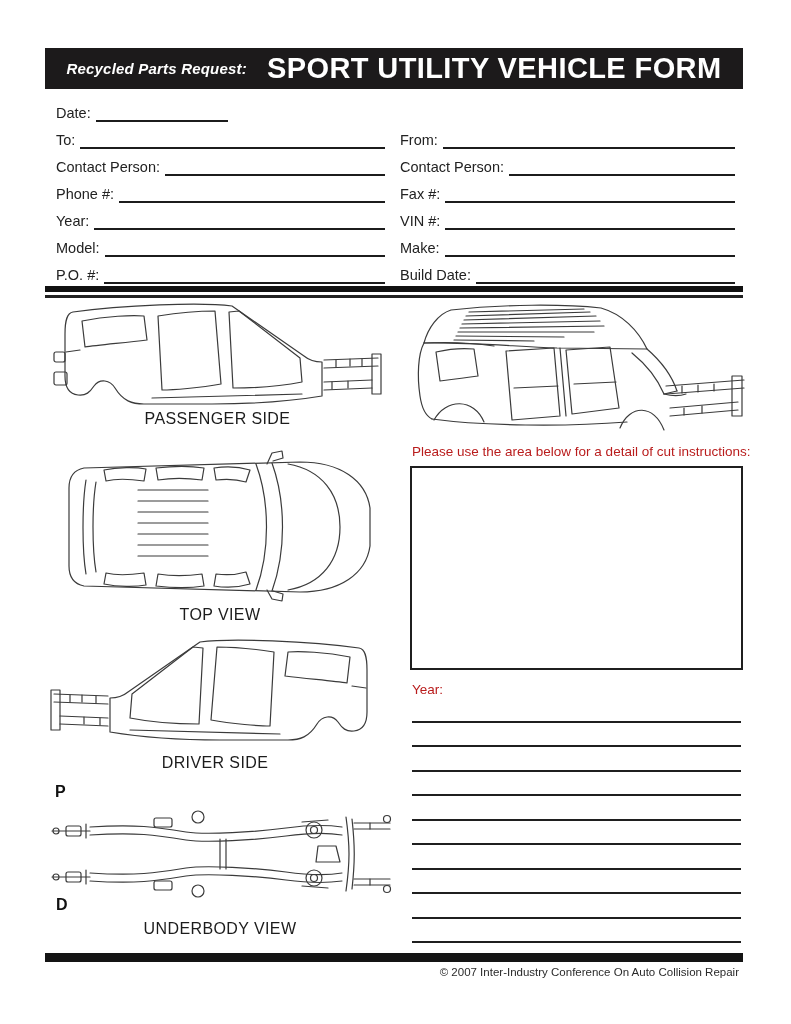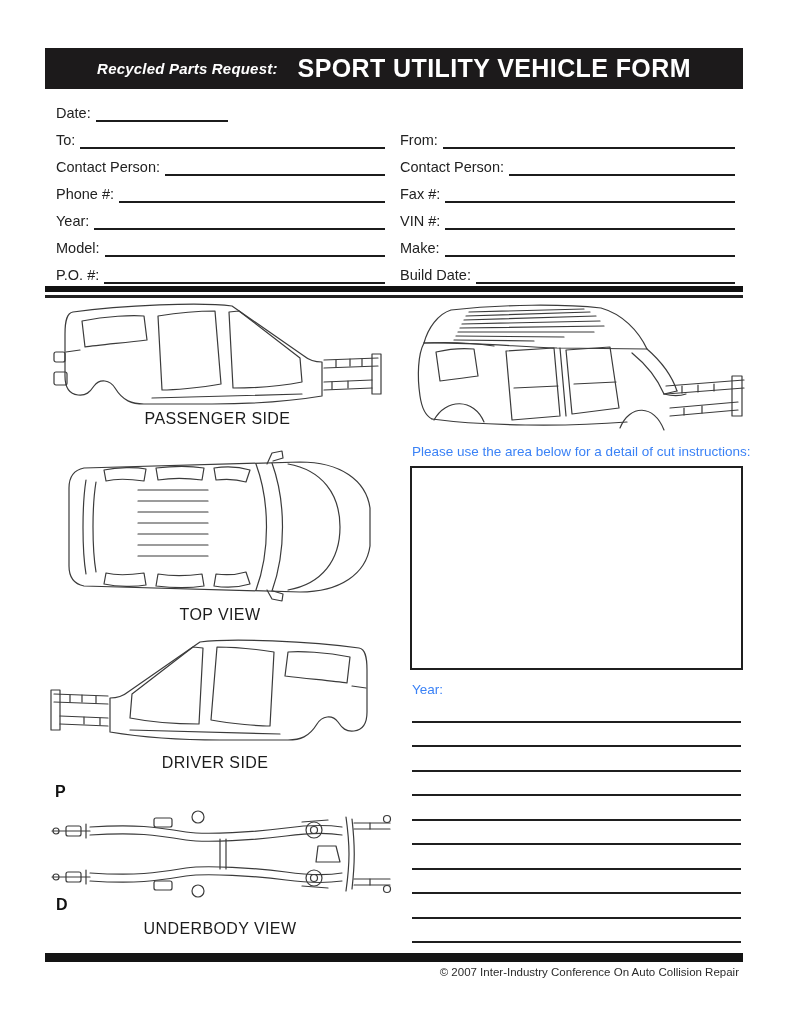--- a/index.html
+++ b/index.html
@@ -10,21 +10,21 @@
   }
   .abs { position:absolute; }
 
   
   .header-bar {
     left:45px; top:48px; width:698px; height:41px; background:#1c1a1b;
     display:flex; align-items:center; justify-content:center; gap:20px;
     color:#ffffff;
   }
   .header-eyebrow { font-style:italic; font-weight:bold; font-size:15px; letter-spacing:.2px; }
-  .header-title   { font-weight:bold; font-size:25px; letter-spacing:.4px; }
+  .header-title   { font-weight:bold; font-size:29px; letter-spacing:.4px; }
 
   
   .field-col { display:flex; flex-direction:column; }
   .field-row { height:27px; display:flex; align-items:flex-end; }
   .field-label { font-size:14.5px; color:#222; white-space:nowrap; padding-bottom:1px; }
   .field-line { flex:1; height:16px; border-bottom:2px solid #1c1c1c; margin-left:5px; }
   .field-line.fixed { flex:none; width:132px; }
 
   
   .rule-thick { left:45px; top:286px; width:698px; height:6px; background:#111; }
@@ -32,21 +32,21 @@
 
   
   .fig svg { display:block; width:100%; height:100%; }
   .fig path, .fig line, .fig rect, .fig circle, .fig ellipse, .fig polyline {
     fill:none; stroke:#3b3b3b; stroke-width:1.2; stroke-linecap:round; stroke-linejoin:round;
   }
   .caption { text-align:center; font-size:16px; color:#1c1c1c; letter-spacing:.4px; }
   .marker { font-size:16px; font-weight:bold; color:#111; }
 
   
-  .cut-label, .notes-label { font-size:13.5px; color:#3b82f6; }
+  .cut-label, .notes-label { font-size:13.5px; color:#b91c1c; }
   .cut-box { left:410px; top:466px; width:333px; height:204px; border:2px solid #1f1f1f; background:#fff; }
   .notes-lines { left:412px; top:698px; width:329px; }
   .notes-line { height:24.5px; border-bottom:2px solid #1f1f1f; }
 
   
   .footer-bar { left:45px; top:953px; width:698px; height:9px; background:#141414; }
   .footer-text { left:45px; top:966px; width:694px; text-align:right; font-size:11.5px; color:#2a2a2a; }
 </style>
 </head>
 <body>

